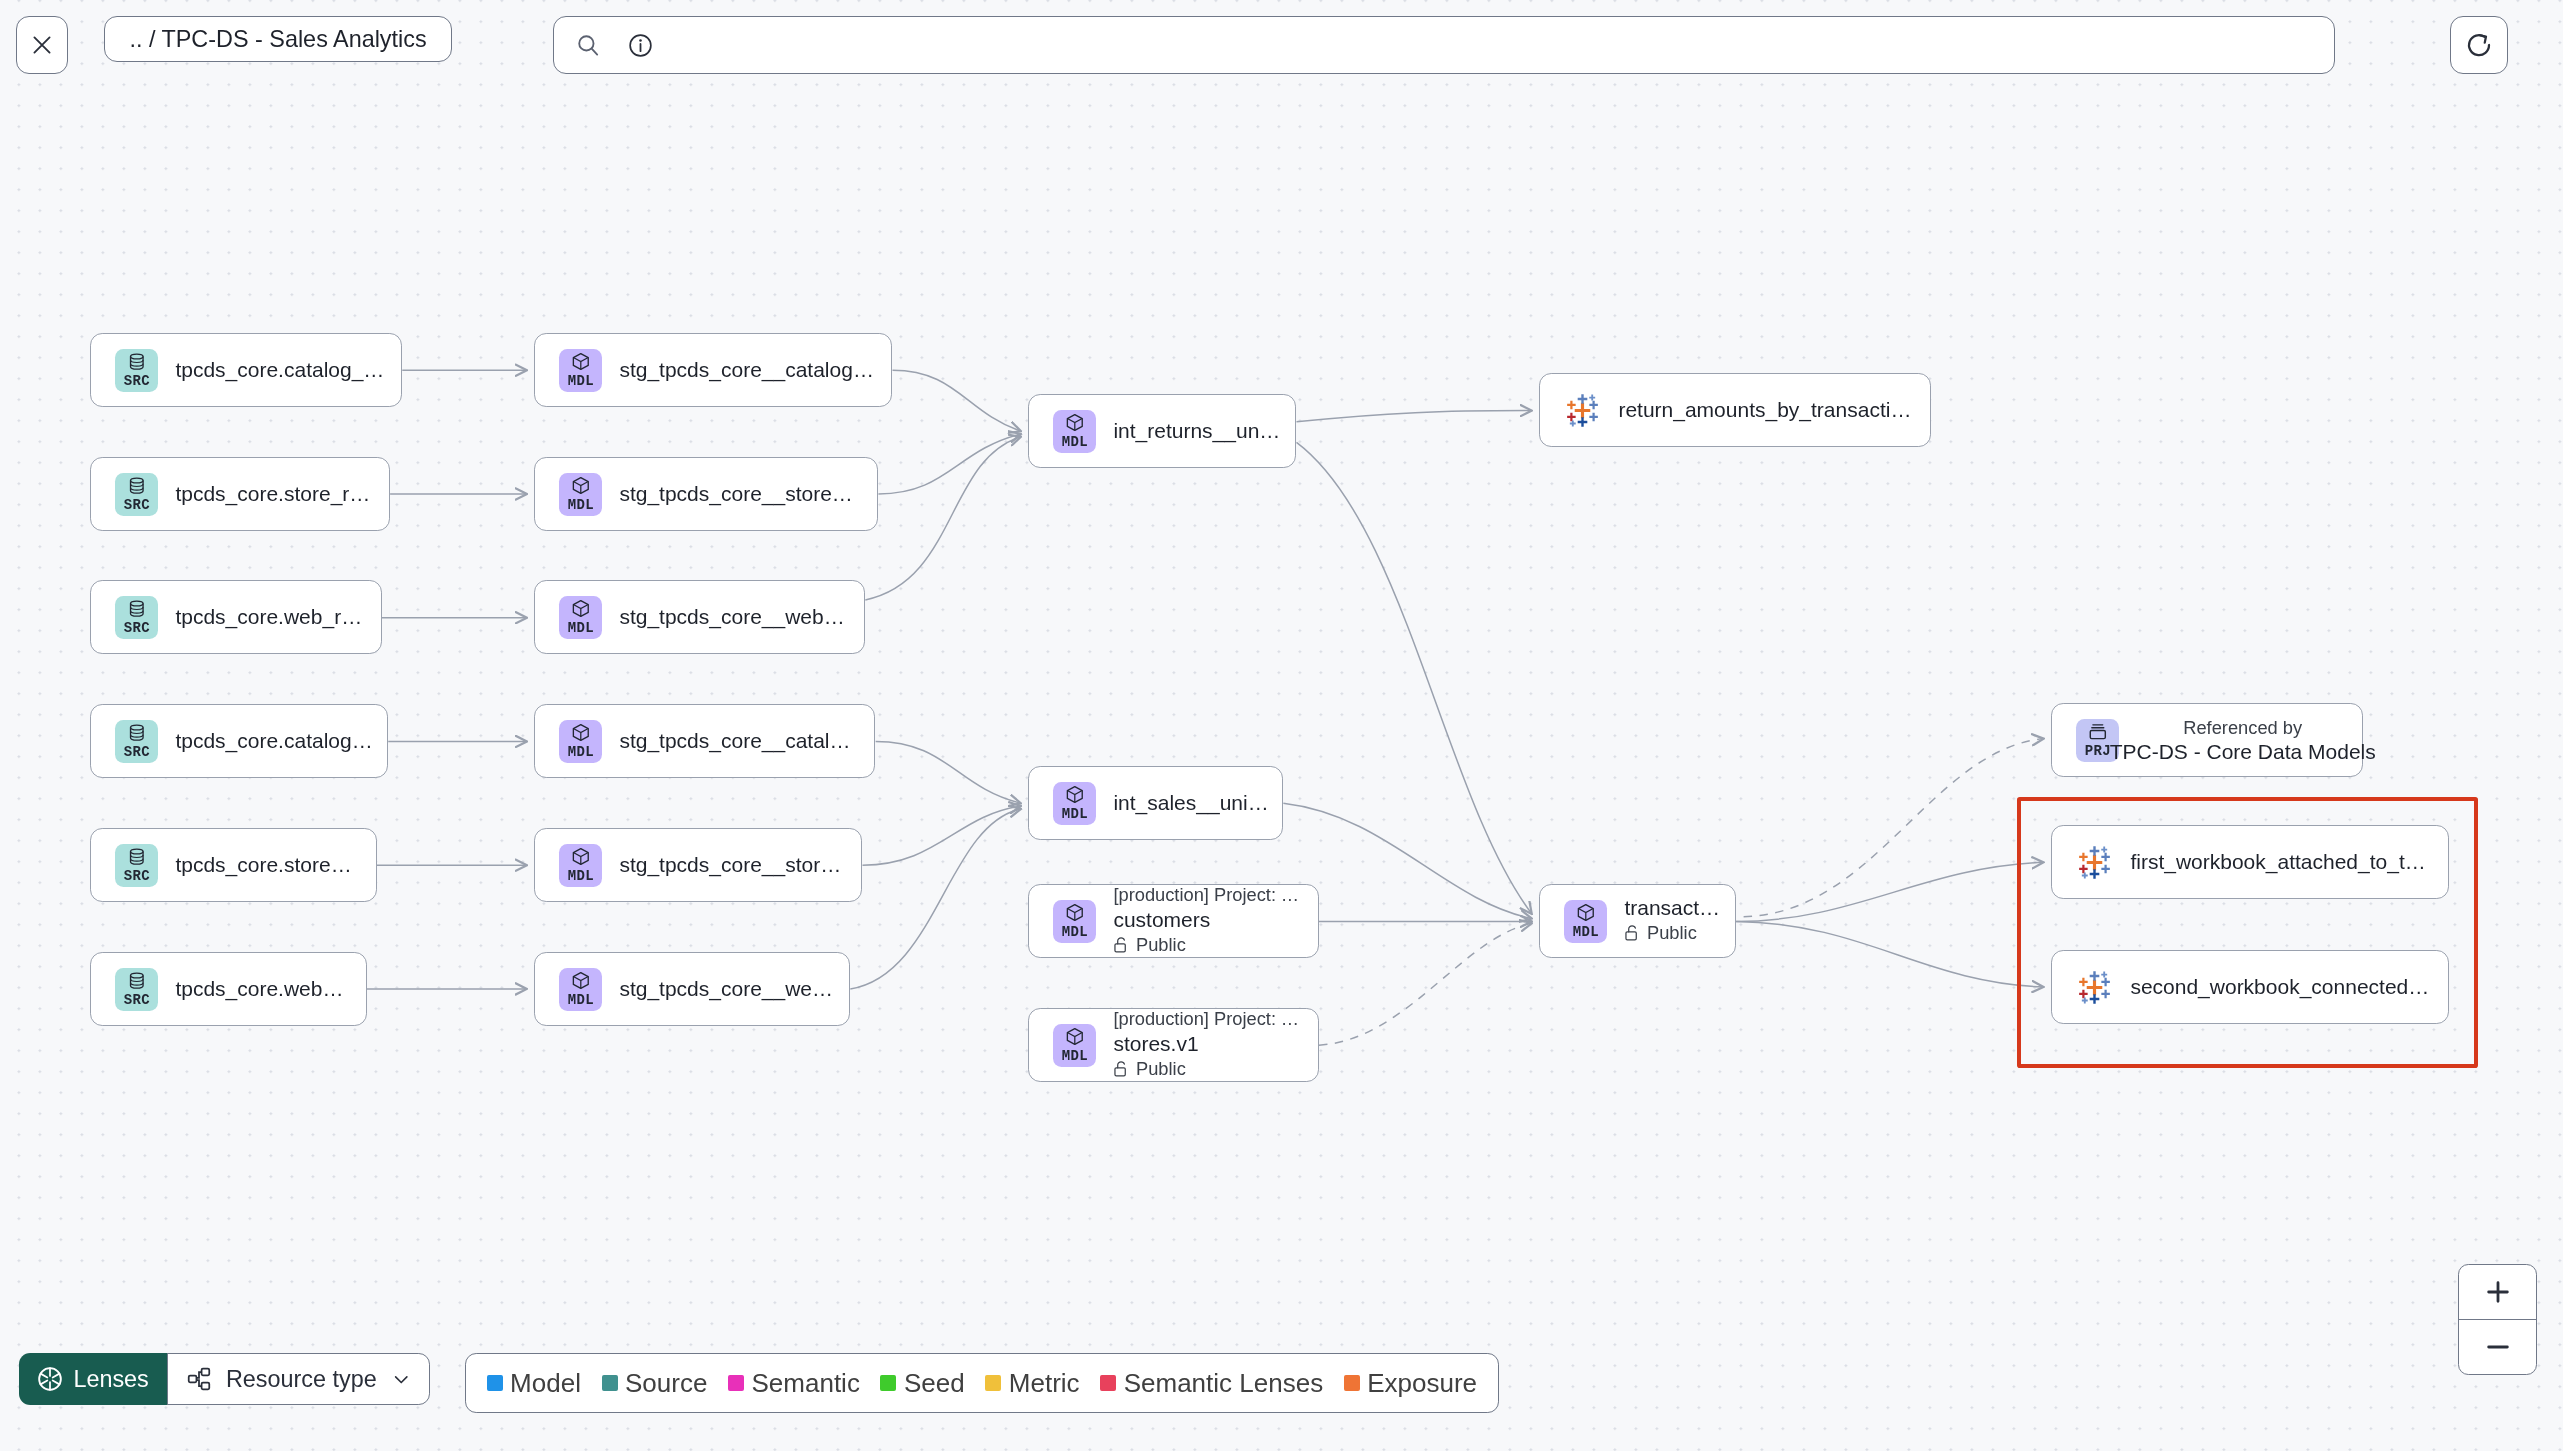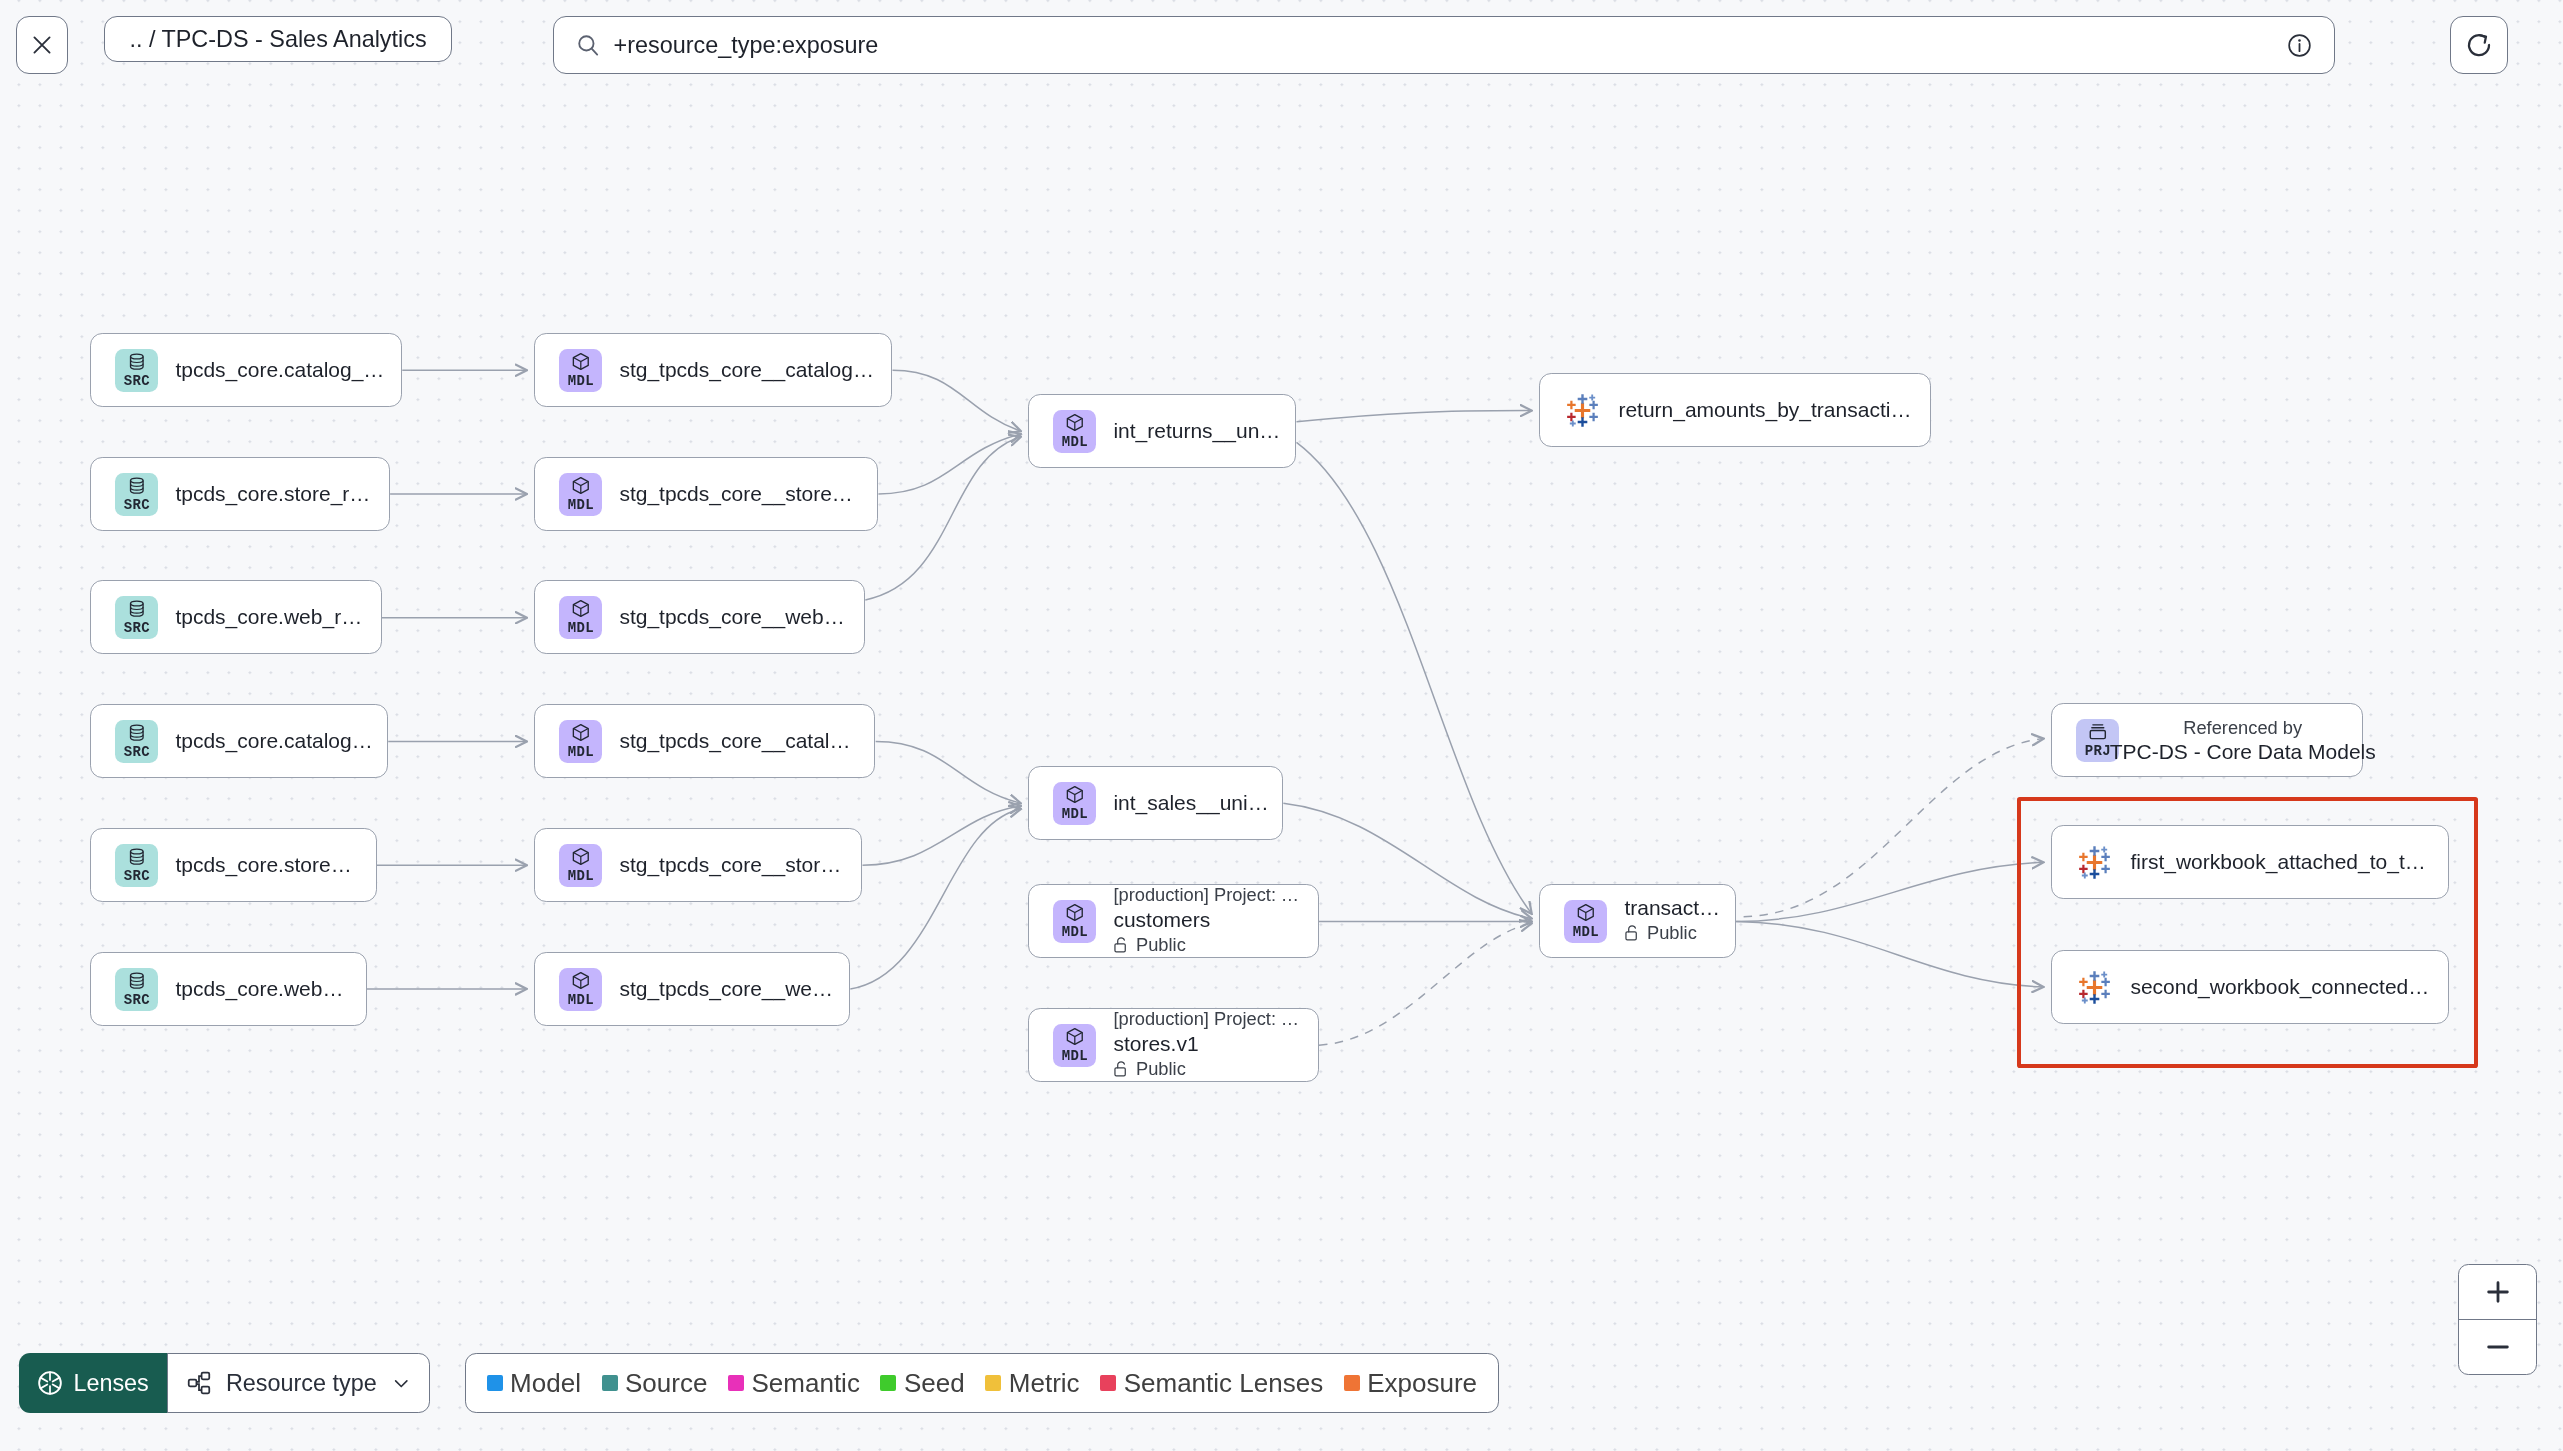--- a/index.html
+++ b/index.html
@@ -109,21 +109,21 @@
     position: absolute;
     border: 4.7px solid #d6381b;
     border-radius: 2.8px;
     z-index: 20;
     pointer-events: none;
   }
 
   
   #lenses-group {
     position: absolute; left: 19px; top: 1353px;
-    height: 60px; display: flex; align-items: stretch;
+    height: 52px; display: flex; align-items: stretch;
     z-index: 60;
   }
   #lenses-btn {
     background: #185c50;
     border-radius: 11.2px 0 0 11.2px;
     display: flex; align-items: center; gap: 9.4px;
     padding: 0 19px 0 17px;
     cursor: pointer;
   }
   #lenses-btn .lbl { color: #fff; font-size: 23.4px; }
@@ -536,21 +536,20 @@
       <span>.. / TPC-DS - Sales Analytics</span>
     </div>
 
     <div id="search-bar">
       <span class="sq">
         <svg width="26" height="26" viewBox="0 0 24 24">
           <circle cx="10.5" cy="10.5" r="6.6" fill="none" stroke="#5b6170" stroke-width="1.7"></circle>
           <path d="M15.4 15.4 L20.5 20.8" stroke="#5b6170" stroke-width="1.7" stroke-linecap="round"></path>
         </svg>
       </span>
-      <span id="search-value" title="Search lineage">+resource_type:exposure</span>
       <span id="info-icon">
         <svg width="27" height="27" viewBox="0 0 24 24">
           <circle cx="12" cy="12" r="9.2" fill="none" stroke="#2a2f3a" stroke-width="1.5"></circle>
           <circle cx="12" cy="7.6" r="1.15" fill="#2a2f3a"></circle>
           <path d="M12 10.6 L12 17" stroke="#2a2f3a" stroke-width="1.6" stroke-linecap="round"></path>
         </svg>
       </span>
     </div>
 
     <div id="refresh-btn" class="hdr-btn">

